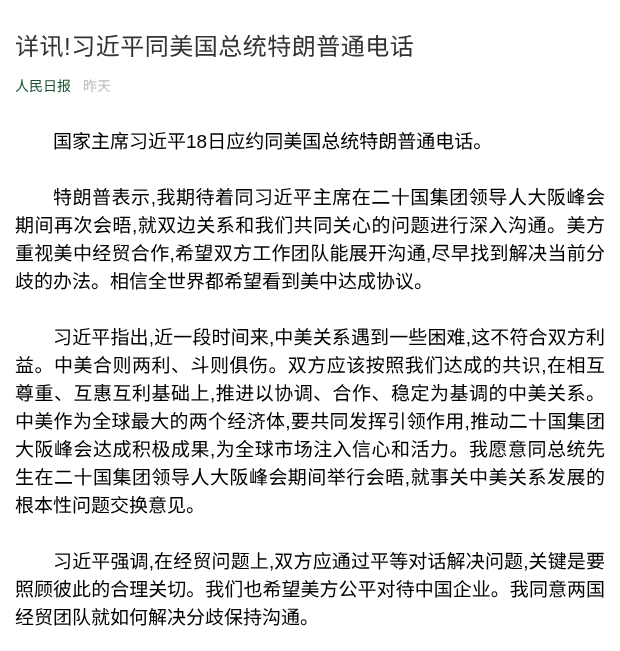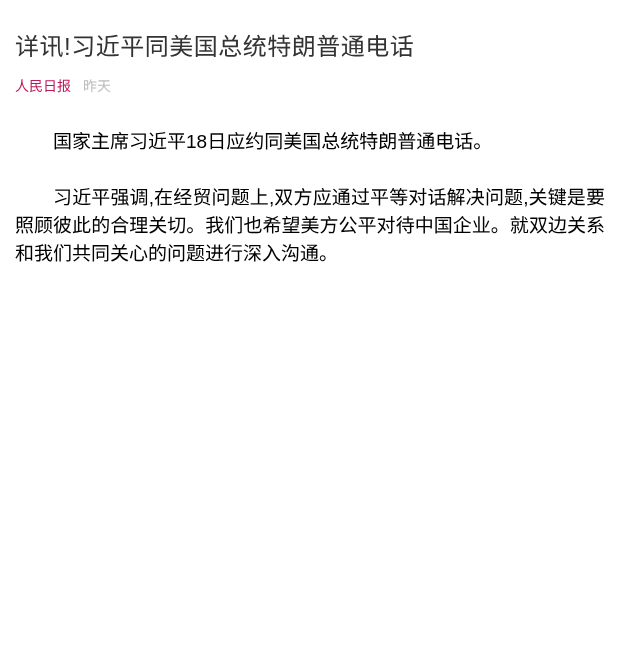--- a/index.html
+++ b/index.html
@@ -25,21 +25,21 @@
     margin: 0 0 12px 0;
   }
   .byline {
     display: flex;
     align-items: baseline;
     gap: 12px;
     font-size: 14px;
     line-height: 20px;
     margin: 0 0 32px 0;
   }
-  .source { color: #be185d; cursor: pointer; }
+  .source { color: #14532d; cursor: pointer; }
   .date   { color: #bcbcbc; text-align: center; }
   .content p {
     font-size: 19px;
     line-height: 28px;
     color: #000000;
     text-indent: 2em;
     text-align: justify;
     margin: 0 0 28px 0;
     word-break: break-all;
   }
@@ -50,15 +50,17 @@
 <div class="page">
   <h1 class="title">详讯!习近平同美国总统特朗普通电话</h1>
 
   <div class="byline">
     <span class="source">人民日报</span>
     <span class="date">昨天</span>
   </div>
 
   <div class="content">
     <p>国家主席习近平18日应约同美国总统特朗普通电话。</p>
-    <p>习近平强调,在经贸问题上,双方应通过平等对话解决问题,关键是要照顾彼此的合理关切。我们也希望美方公平对待中国企业。就双边关系和我们共同关心的问题进行深入沟通。</p>
+    <p>特朗普表示,我期待着同习近平主席在二十国集团领导人大阪峰会期间再次会晤,就双边关系和我们共同关心的问题进行深入沟通。美方重视美中经贸合作,希望双方工作团队能展开沟通,尽早找到解决当前分歧的办法。相信全世界都希望看到美中达成协议。</p>
+    <p>习近平指出,近一段时间来,中美关系遇到一些困难,这不符合双方利益。中美合则两利、斗则俱伤。双方应该按照我们达成的共识,在相互尊重、互惠互利基础上,推进以协调、合作、稳定为基调的中美关系。中美作为全球最大的两个经济体,要共同发挥引领作用,推动二十国集团大阪峰会达成积极成果,为全球市场注入信心和活力。我愿意同总统先生在二十国集团领导人大阪峰会期间举行会晤,就事关中美关系发展的根本性问题交换意见。</p>
+    <p>习近平强调,在经贸问题上,双方应通过平等对话解决问题,关键是要照顾彼此的合理关切。我们也希望美方公平对待中国企业。我同意两国经贸团队就如何解决分歧保持沟通。</p>
   </div>
 </div>
 
 </body></html>

